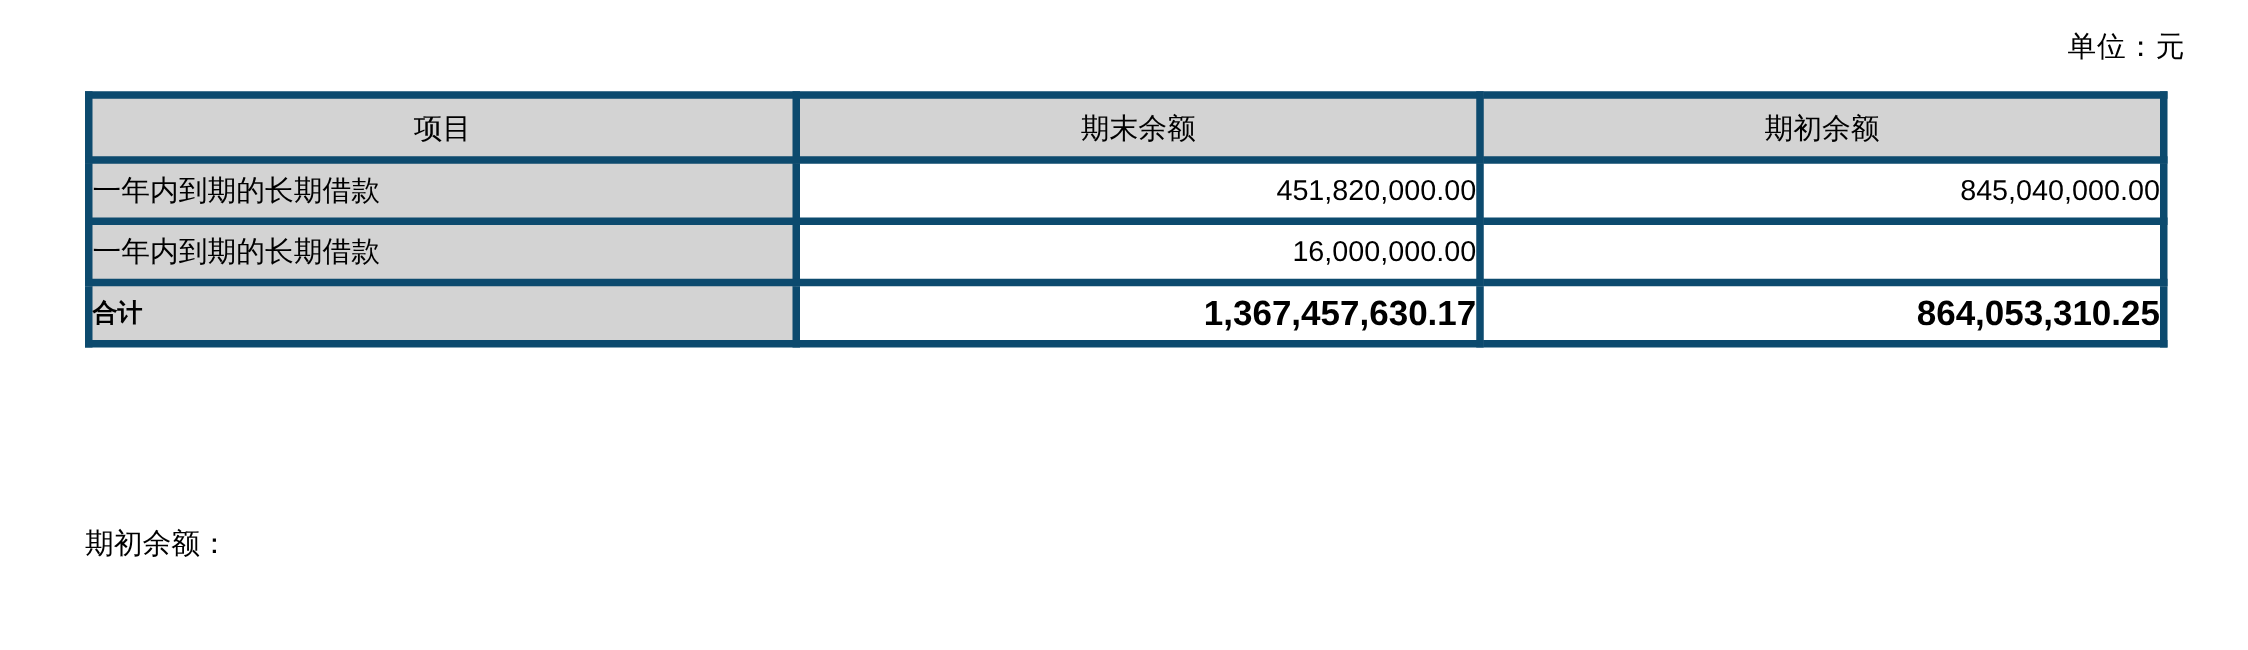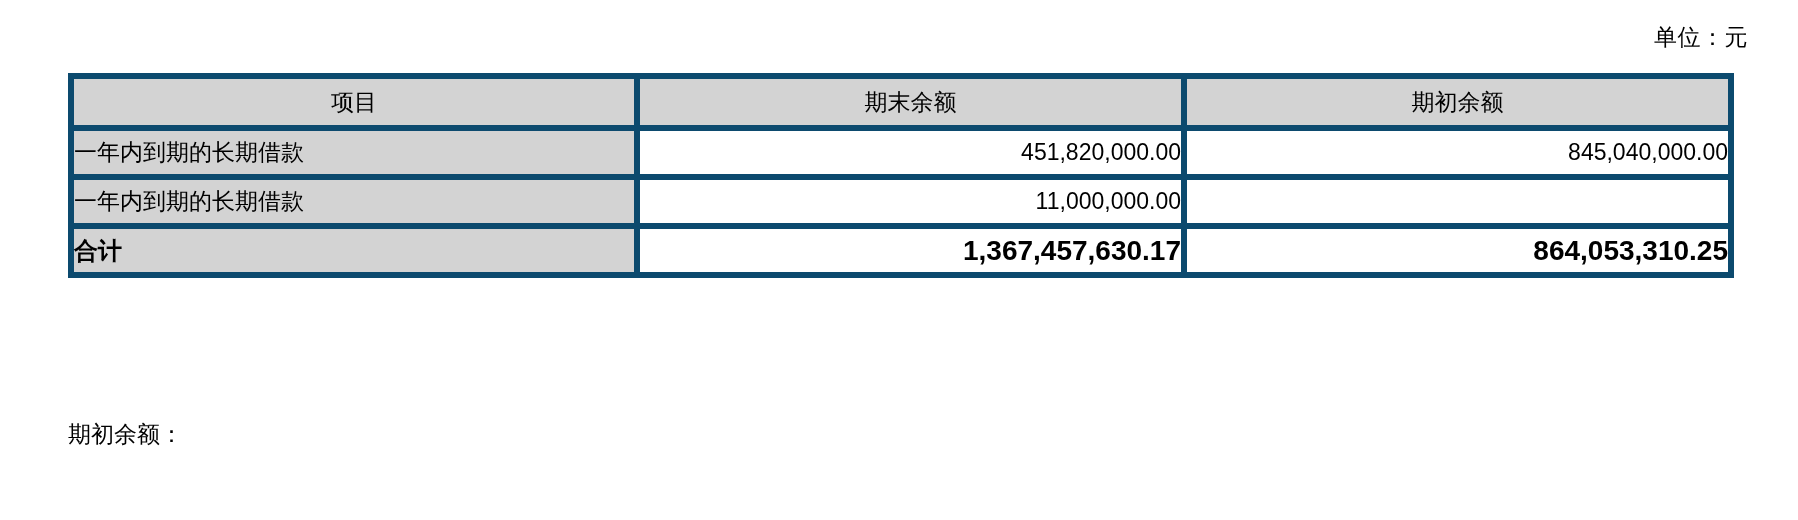--- a/index.html
+++ b/index.html
@@ -66,21 +66,21 @@
   }
   td.num-cell {
     background: #ffffff;
     text-align: right;
     padding-right: 16px;
     font-family: "Liberation Sans", "DejaVu Sans", sans-serif;
     font-size: 23px;
   }
   tr.total-row td.label-cell {
     font-weight: bold;
-    font-size: 24px;
+    font-size: 20px;
   }
   tr.total-row td.num-cell {
     font-weight: bold;
     font-size: 28px;
   }
   .note-line {
     position: absolute;
     top: 419px;
     left: 68px;
     font-size: 23px;
@@ -108,21 +108,21 @@
       </tr>
     </thead>
     <tbody>
       <tr>
         <td class="label-cell">一年内到期的长期借款</td>
         <td class="num-cell">451,820,000.00</td>
         <td class="num-cell">845,040,000.00</td>
       </tr>
       <tr>
         <td class="label-cell">一年内到期的长期借款</td>
-        <td class="num-cell">11,000,000.00</td>
+        <td class="num-cell">16,000,000.00</td>
         <td class="num-cell"></td>
       </tr>
       <tr class="total-row">
         <td class="label-cell">合计</td>
         <td class="num-cell">1,367,457,630.17</td>
         <td class="num-cell">864,053,310.25</td>
       </tr>
     </tbody>
   </table>
 

